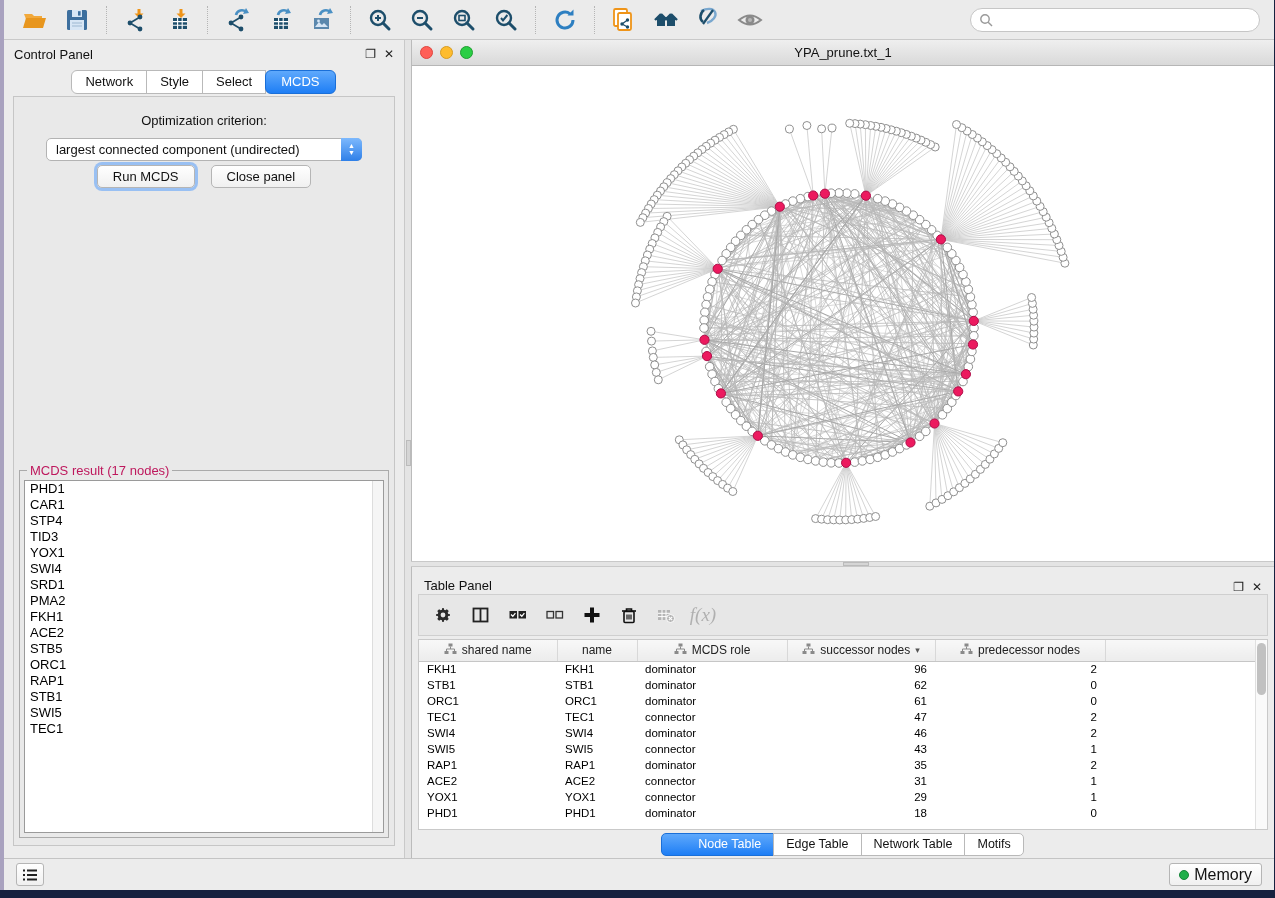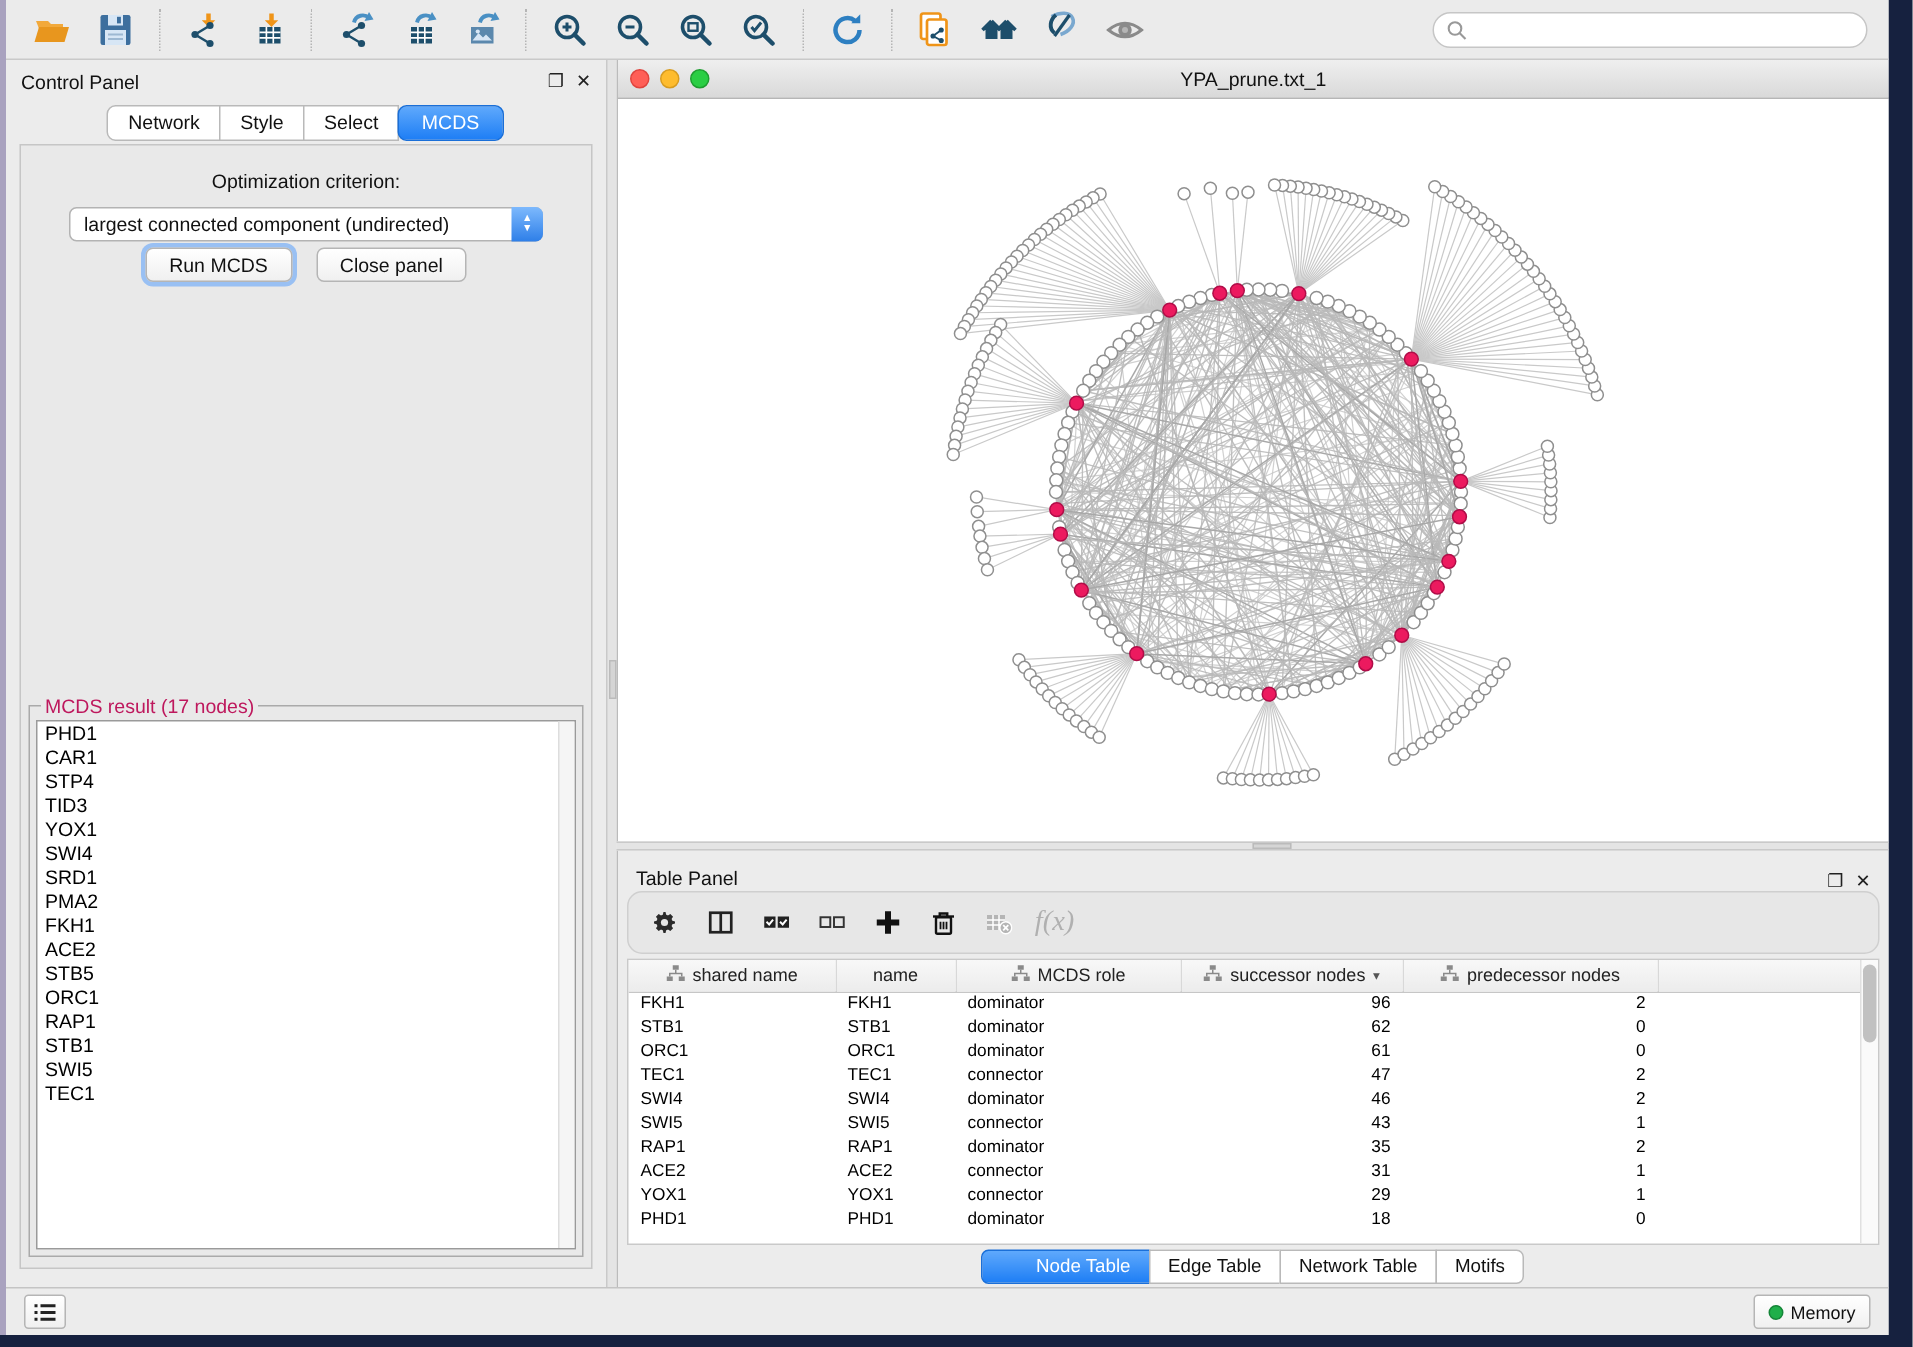--- a/index.html
+++ b/index.html
@@ -1,20 +1,20 @@
 <!DOCTYPE html>
 <html><head>
 <meta charset="utf-8">
 <style>
   * { margin:0; padding:0; box-sizing:border-box; }
   html,body { width:1275px; height:898px; overflow:hidden;
     font-family:"Liberation Sans","DejaVu Sans",sans-serif; }
   body { background:#16213f; position:relative; }
   .wall-left { position:absolute; left:0; top:0; width:4px; height:890px; background:#a9a2bf; }
-  .app { position:absolute; left:4px; top:0; right:16px; height:890px; background:#ececec;
+  .app { position:absolute; left:4px; top:0; right:1px; height:890px; background:#ececec;
     display:flex; flex-direction:column; }
 
   
   .toolbar { height:40px; background:#ebebeb; border-bottom:1px solid #c9c9c9;
     display:flex; align-items:center; padding:0 10px; flex:0 0 auto; }
   .tb-icon { width:34px; height:30px; display:flex; align-items:center; justify-content:center;
     margin:0 4px; cursor:pointer; }
   .tb-sep { width:1px; height:28px; border-left:1px dotted #b5b5b5; margin:0 8px; }
   .tb-spacer { flex:1; }
   .searchbox { width:290px; height:24px; border:1px solid #c6c6c6; border-radius:12px;
@@ -80,21 +80,21 @@
     border-bottom:1px solid #c9c9c9; position:relative; cursor:row-resize; }
   .hsplit .handle { position:absolute; left:50%; top:0; width:26px; height:4px;
     background:#d5d5d5; border:1px solid #bbb; }
 
   
   .tpanel { flex:1; background:#ececec; display:flex; flex-direction:column;
     border-left:1px solid #bbb; min-height:0; }
   .tp-header { height:26px; display:flex; align-items:flex-end; padding:0 12px; }
   .tp-title { font-size:13px; color:#111; flex:1; }
   .tp-toolbar { height:42px; margin:1px 6px 3px; background:#e7e7e7; border:1px solid #cfcfcf;
-    border-radius:10px; display:flex; align-items:center; padding:0 10px; gap:7px; }
+    border-radius:0; display:flex; align-items:center; padding:0 10px; gap:7px; }
   .tp-tool { width:30px; height:30px; display:flex; align-items:center; justify-content:center; cursor:pointer; }
   .tp-tool.disabled { cursor:default; }
   .fx { font-family:"Liberation Serif","DejaVu Serif",serif; font-style:italic;
     font-size:19px; color:#b0b0b0; }
 
   .tablewrap { height:191px; margin:0 6px; background:#fff; border:1px solid #c9c9c9;
     position:relative; overflow:hidden; }
   table.datatable { border-collapse:collapse; width:840px; table-layout:fixed; }
   .datatable th { height:21px; background:linear-gradient(#f8f8f8,#ececec);
     border-right:1px solid #d8d8d8; border-bottom:1px solid #c6c6c6;
@@ -118,21 +118,21 @@
 
   
   .statusbar { height:32px; border-top:1px solid #c4c4c4; background:#ececec;
     display:flex; align-items:center; padding:0 12px; flex:0 0 auto; }
   .list-btn { width:28px; height:23px; background:linear-gradient(#fff,#f0f0f0);
     border:1px solid #b5b5b5; border-radius:3px; display:flex; align-items:center;
     justify-content:center; cursor:pointer; }
   .sb-spacer { flex:1; }
   .memory-btn { height:23px; background:linear-gradient(#fff,#f0f0f0); border:1px solid #b5b5b5;
     border-radius:3px; display:flex; align-items:center; gap:5px; padding:0 9px;
-    font-size:12px; color:#111; cursor:pointer; }
+    font-size:16px; color:#111; cursor:pointer; }
   .mem-dot { width:10px; height:10px; border-radius:50%; background:#1faf4a; border:1px solid #158538; }
 </style>
 </head>
 <body>
 
 <div class="wall-left"></div>
 
 <div class="app">
 
   <div class="toolbar">

